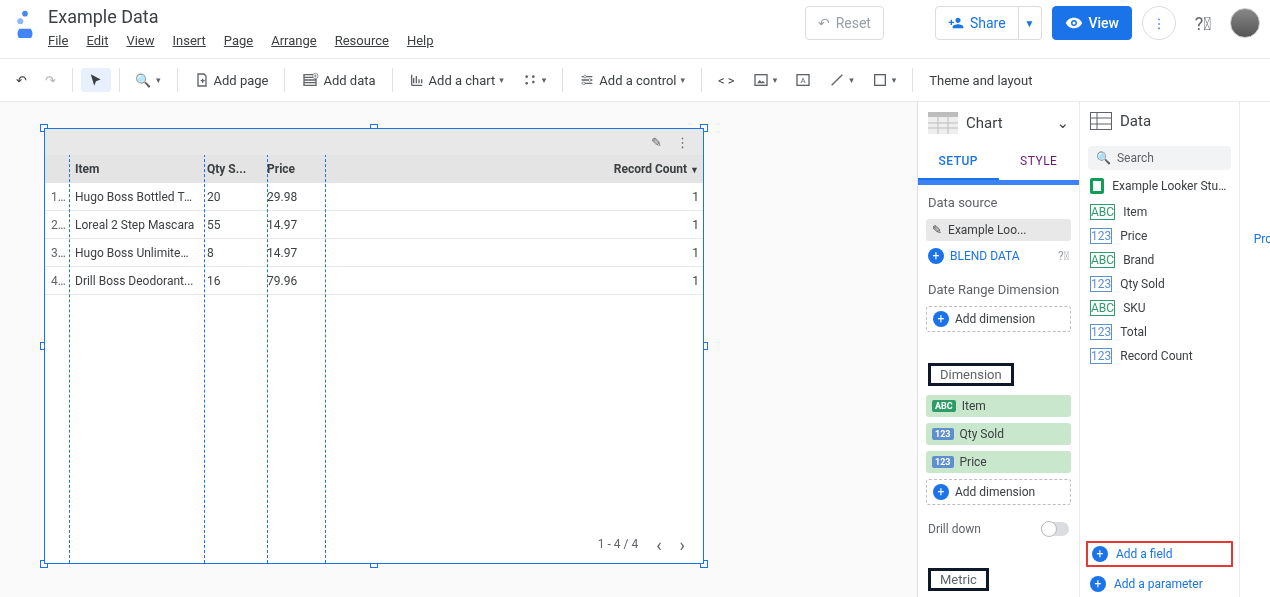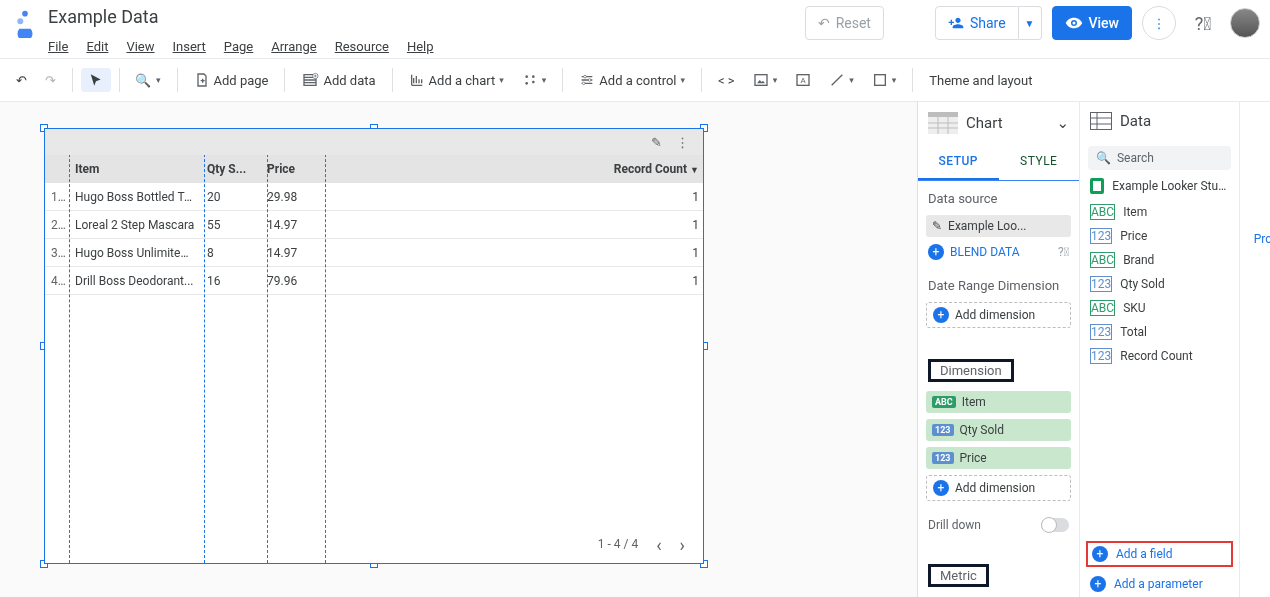--- a/index.html
+++ b/index.html
@@ -34,21 +34,21 @@
     gap: 8px;
   }
   .logo {
     width: 30px;
     height: 30px;
     margin-top: 2px;
   }
   .title-menu {
     display: flex;
     flex-direction: column;
-    gap: 8px;
+    gap: 2px;
   }
   .doc-title {
     font-size: 18px;
     color: #3c4043;
     font-weight: 400;
   }
   .menus {
     display: flex;
     gap: 18px;
     font-size: 13px;
@@ -226,28 +226,28 @@
   .panel-stub { width:30px; background:#fff; position:relative;}
   .panel-head {
     display:flex; align-items:center; gap:8px;
     padding:10px 10px;
     font-size:15px;
     color:#3c4043;
   }
   .panel-head .chev { margin-left:auto; }
   .tabs {
     display:flex;
-    border-bottom:1px solid #3b82f6;
+    border-bottom:5px solid #3b82f6;
   }
   .tab {
     flex:1;
     text-align:center;
     padding:10px 0;
     font-size:12px;
-    color:#14532d;
+    color:#701a75;
     cursor:pointer;
     letter-spacing:0.5px;
   }
   .tab.active {
     color:#1a73e8;
     border-bottom:2px solid #1a73e8;
     font-weight:500;
   }
   .section-label {
     font-size:13px;

